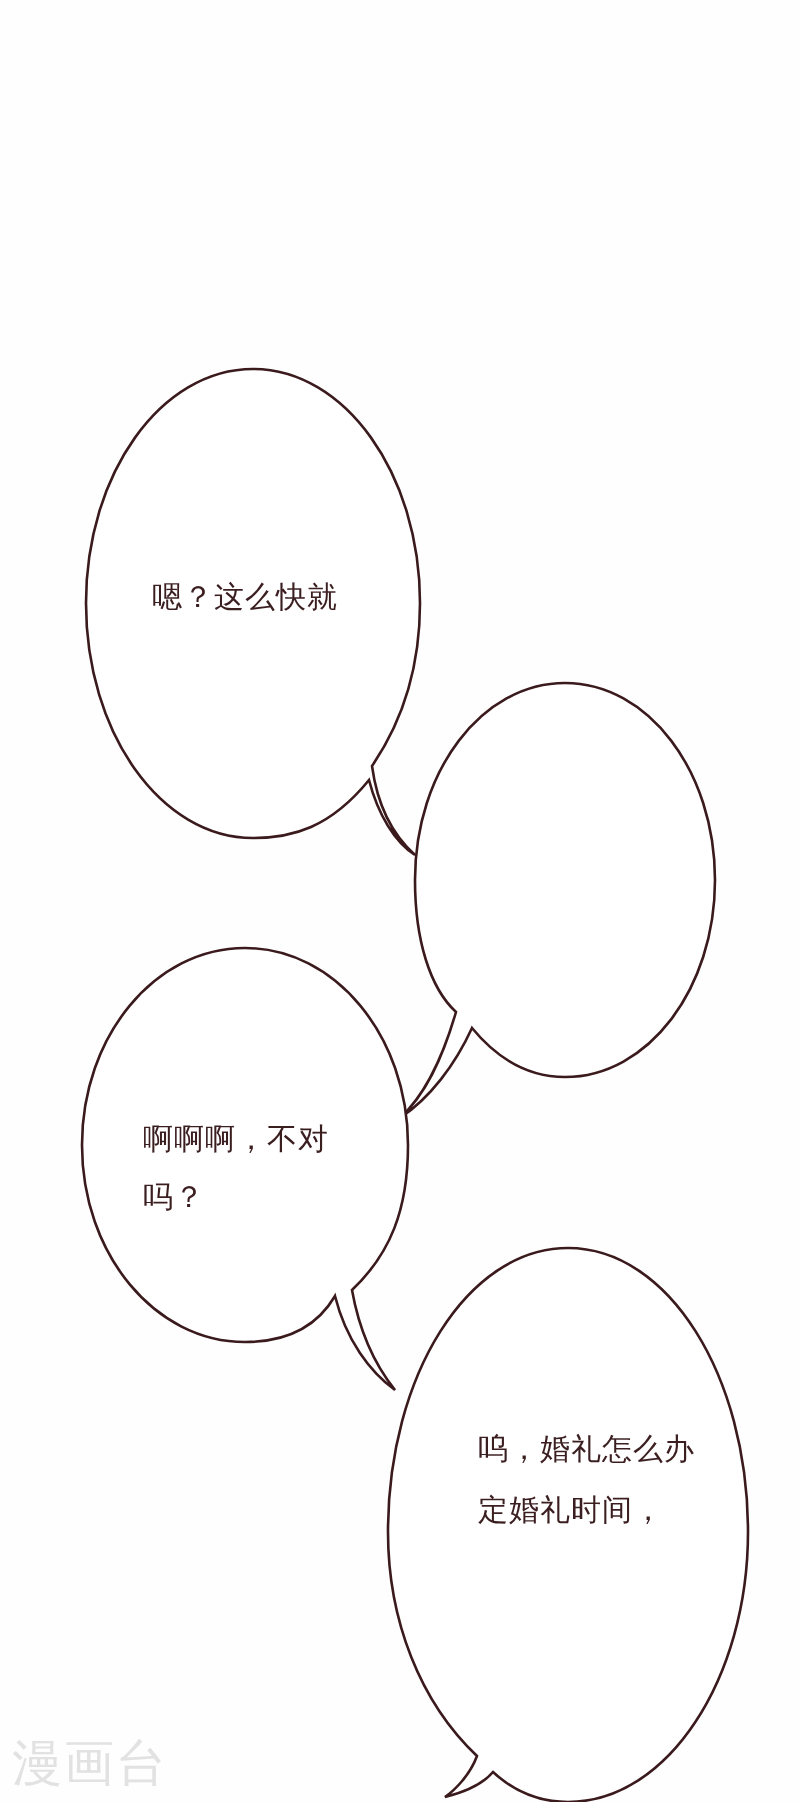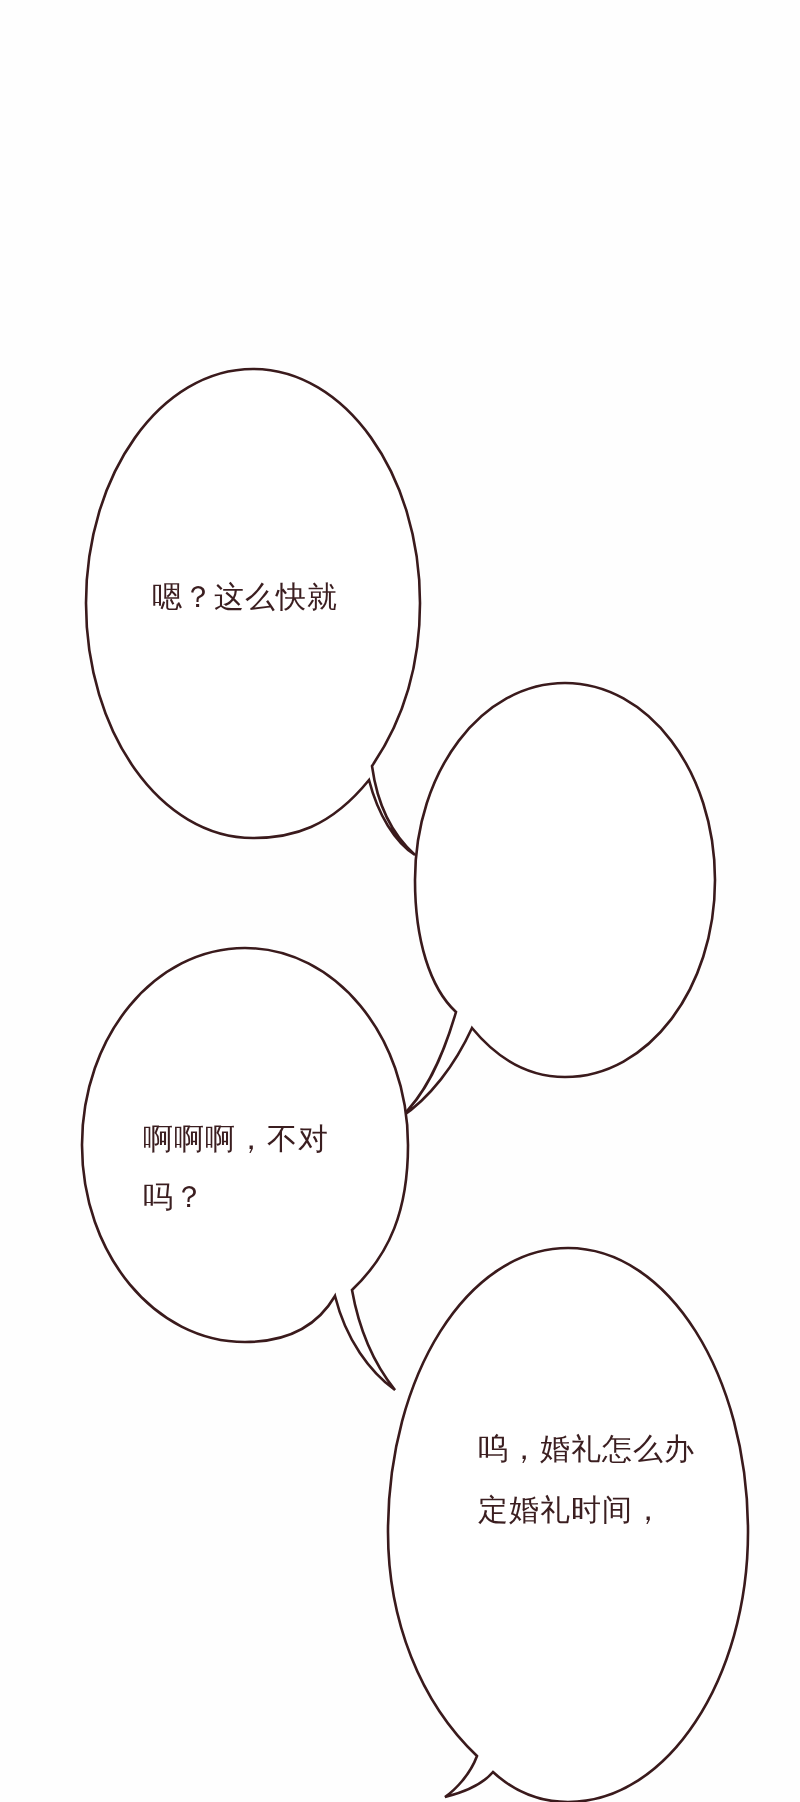--- a/index.html
+++ b/index.html
@@ -109,14 +109,15 @@
   <div class="dialogue" style="left:143px; top:1110px;">
     <span class="line">啊啊啊，不对</span>
     <span class="line">吗？</span>
   </div>
 
   <div class="dialogue" style="left:438px; top:1418px; line-height:61px;margin-left:40px;">
     <span class="line">呜，婚礼怎么办</span>
     <span class="line">定婚礼时间，</span>
   </div>
 
+  <div class="watermark">漫画台</div>
 
 </div>
 
 </body></html>

